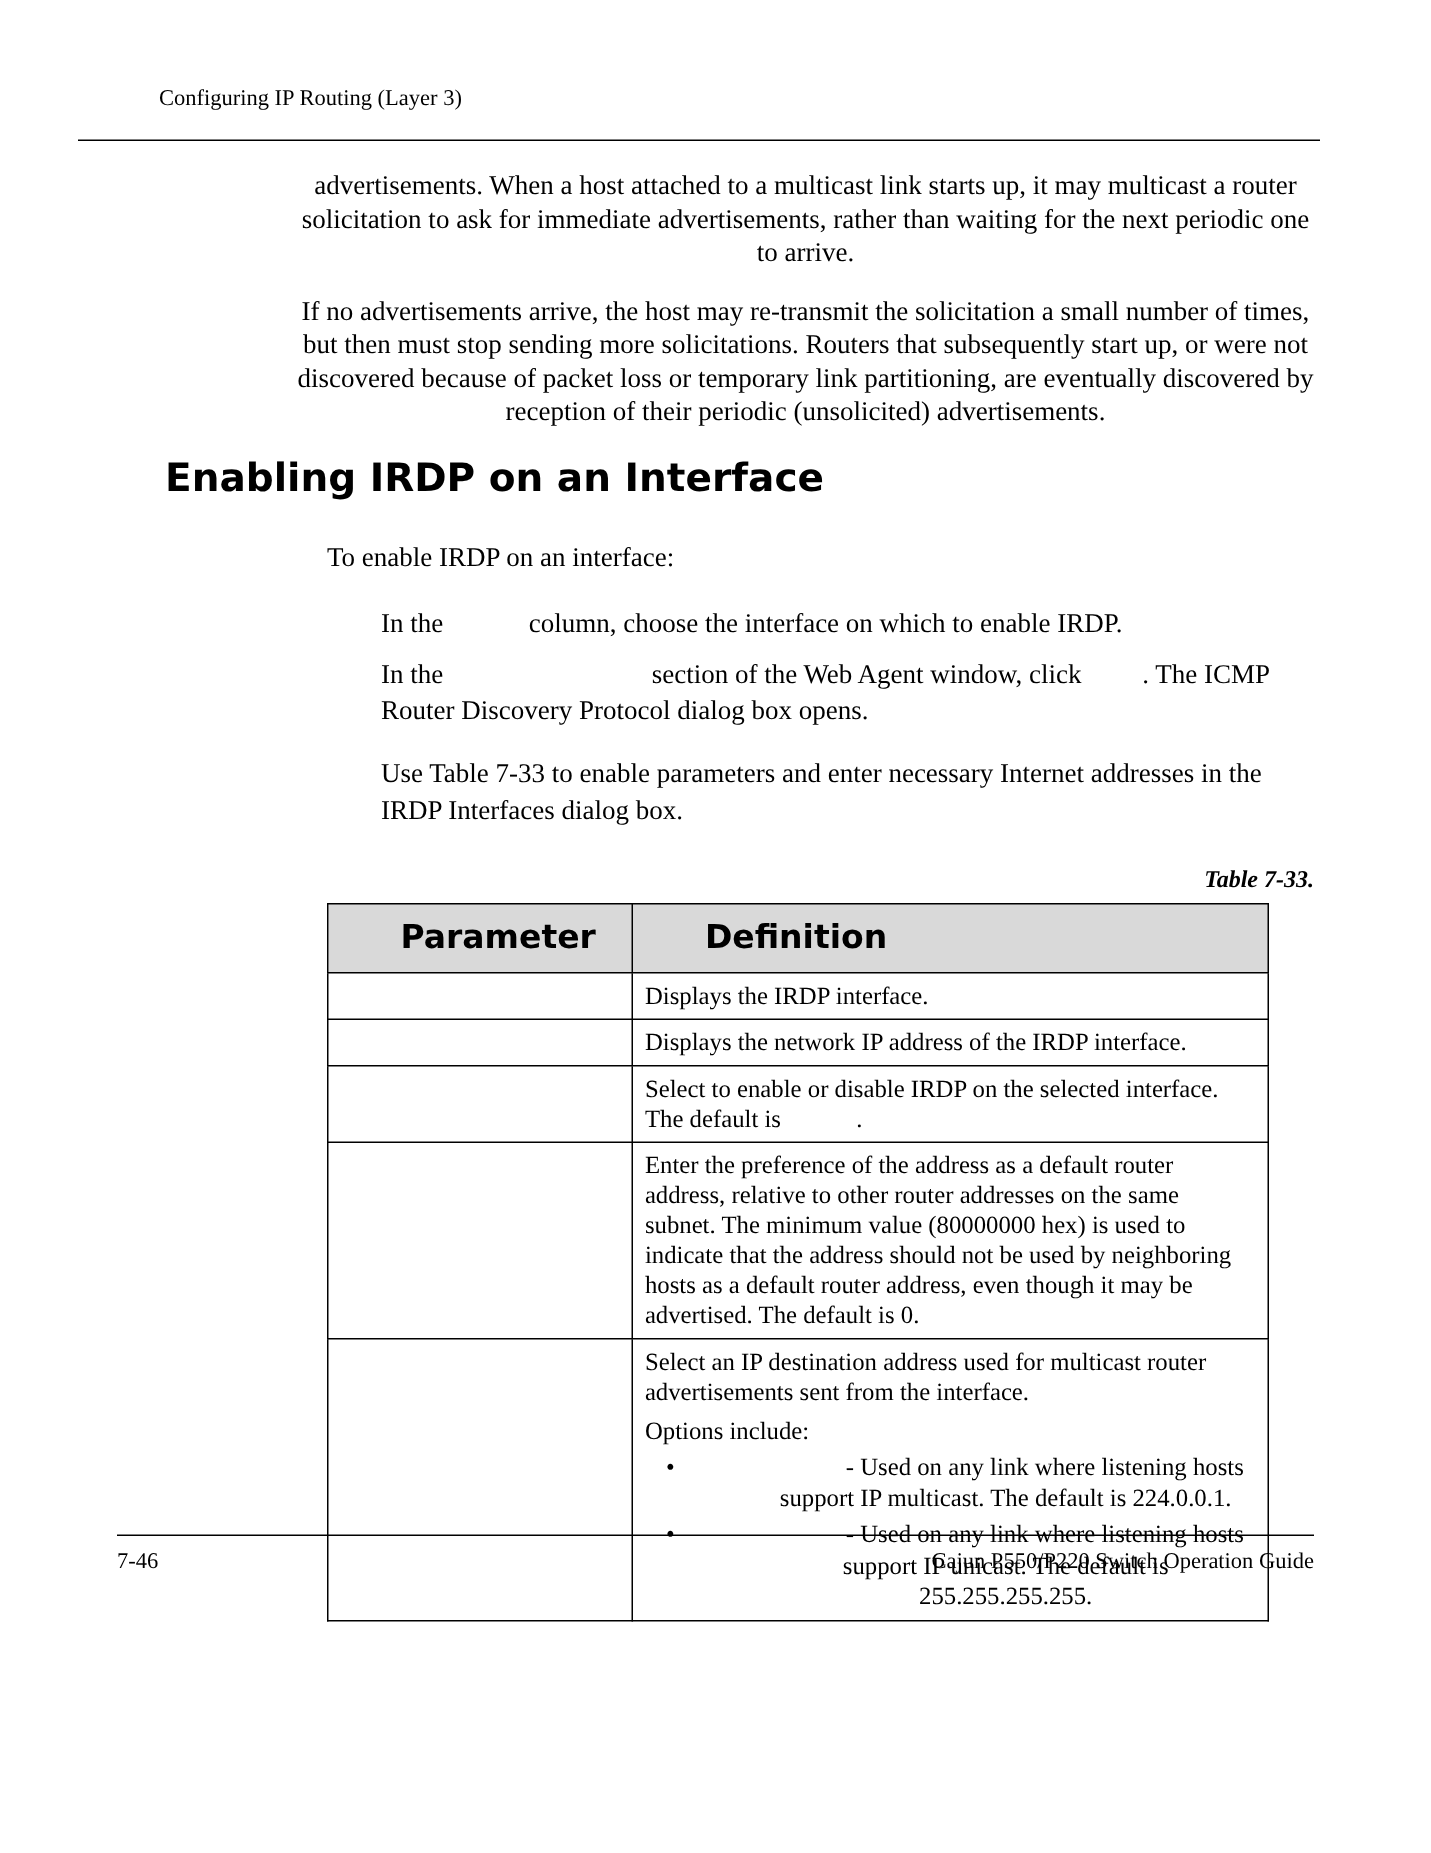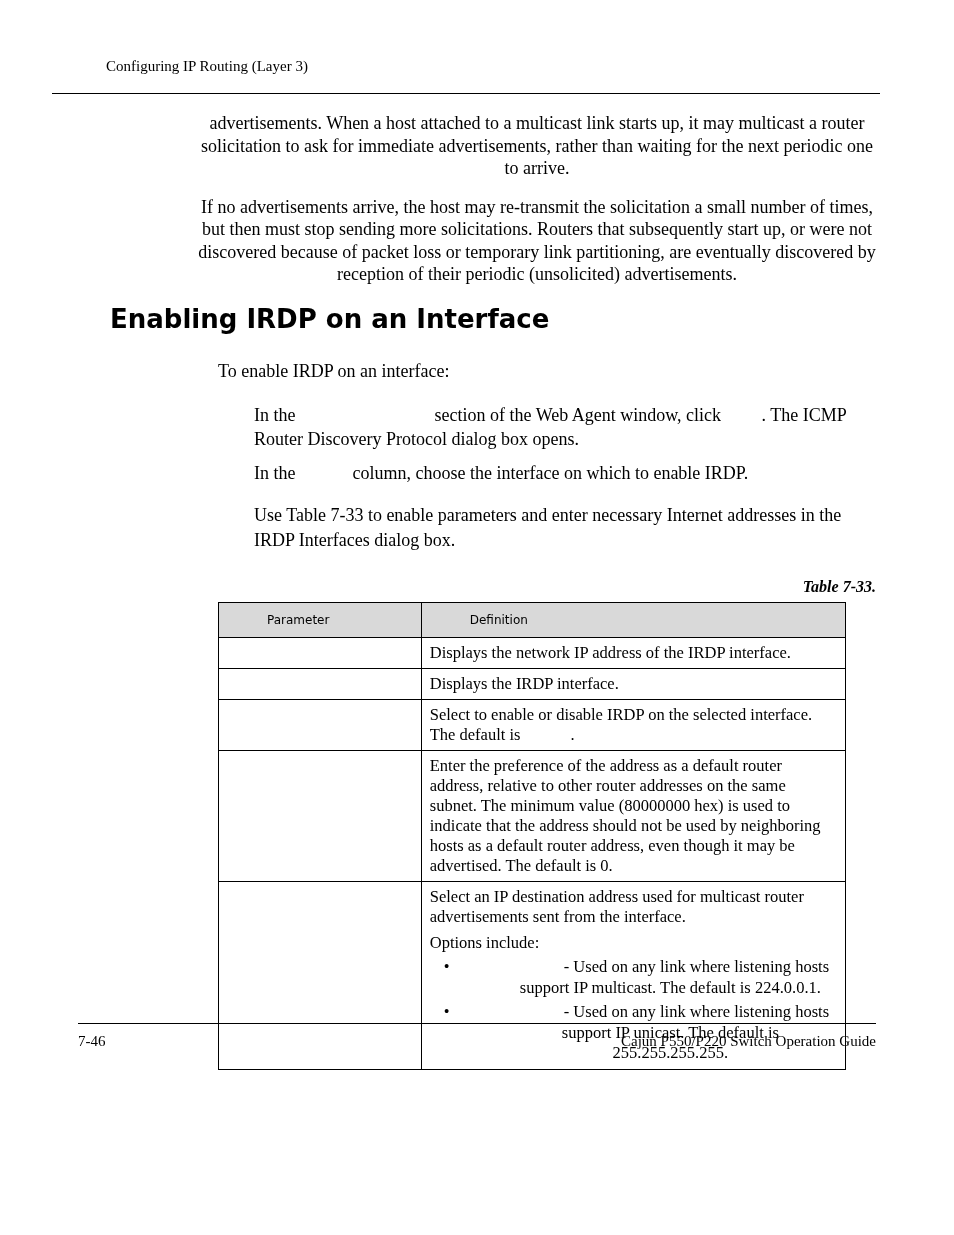--- a/index.html
+++ b/index.html
@@ -76,22 +76,22 @@
   }
   table.params th, table.params td {
     border: 1.5px solid #000;
     padding: 5px 8px;
     vertical-align: top;
     text-align: left;
   }
   table.params thead th {
     background: #d9d9d9;
     font-family: "Trebuchet MS", "DejaVu Sans", Arial, sans-serif;
-    font-weight: 400;
-    font-size: 12px;
+    font-weight: 700;
+    font-size: 22px;
     padding-top: 10px;
     padding-bottom: 10px;
     padding-left: 48px;
   }
   table.params col.c1 { width: 203px; }
   table.params col.c2 { width: 425px; }
   .opts { margin-top: 6px; }
   .opt-row {
     display: flex;
     align-items: flex-start;
@@ -142,50 +142,50 @@
     <p class="para">advertisements. When a host attached to a multicast link starts up, it may multicast a router solicitation to ask for immediate advertisements, rather than waiting for the next periodic one to arrive.</p>
     <p class="para">If no advertisements arrive, the host may re-transmit the solicitation a small number of times, but then must stop sending more solicitations. Routers that subsequently start up, or were not discovered because of packet loss or temporary link partitioning, are eventually discovered by reception of their periodic (unsolicited) advertisements.</p>
   </div>
 
   <div class="h2" style="top:304px;">Enabling IRDP on an Interface</div>
 
   <div class="intro2" style="top:360px;">
     <p class="para" style="margin-bottom:20px;">To enable IRDP on an interface:</p>
 
     <div class="step">
+      <span>In the </span><span style="display:inline-block;width:48px;"></span><span> column, choose the interface on which to enable IRDP.</span>
+    </div>
+
+    <div class="step">
       <span>In the </span><span style="display:inline-block;width:130px;"></span><span> section of the Web Agent window, click </span><span style="display:inline-block;width:36px;"></span><span>. The ICMP Router Discovery Protocol dialog box opens.</span>
-    </div>
-
-    <div class="step">
-      <span>In the </span><span style="display:inline-block;width:48px;"></span><span> column, choose the interface on which to enable IRDP.</span>
     </div>
 
     <div class="step" style="margin-top:18px;">Use Table 7-33 to enable parameters and enter necessary Internet addresses in the IRDP Interfaces dialog box.</div>
 
     <div style="margin:26px 0 6px 140px;" class="tbl-caption">Table 7-33.</div>
 
     <table class="params">
       <colgroup>
           <col class="c1">
           <col class="c2">
         </colgroup>
       <thead>
         <tr>
           <th>Parameter</th>
           <th>Definition</th>
         </tr>
       </thead>
       <tbody>
         <tr>
           <td></td>
+          <td>Displays the IRDP interface.</td>
+        </tr>
+        <tr>
+          <td></td>
           <td>Displays the network IP address of the IRDP interface.</td>
-        </tr>
-        <tr>
-          <td></td>
-          <td>Displays the IRDP interface.</td>
         </tr>
         <tr>
           <td></td>
           <td>
             <span>Select to enable or disable IRDP on the selected interface. The default is </span><span style="display:inline-block;width:46px;"></span><span>.</span>
           </td>
         </tr>
         <tr>
           <td></td>
           <td>Enter the preference of the address as a default router address, relative to other router addresses on the same subnet. The minimum value (80000000 hex) is used to indicate that the address should not be used by neighboring hosts as a default router address, even though it may be advertised. The default is 0.</td>

